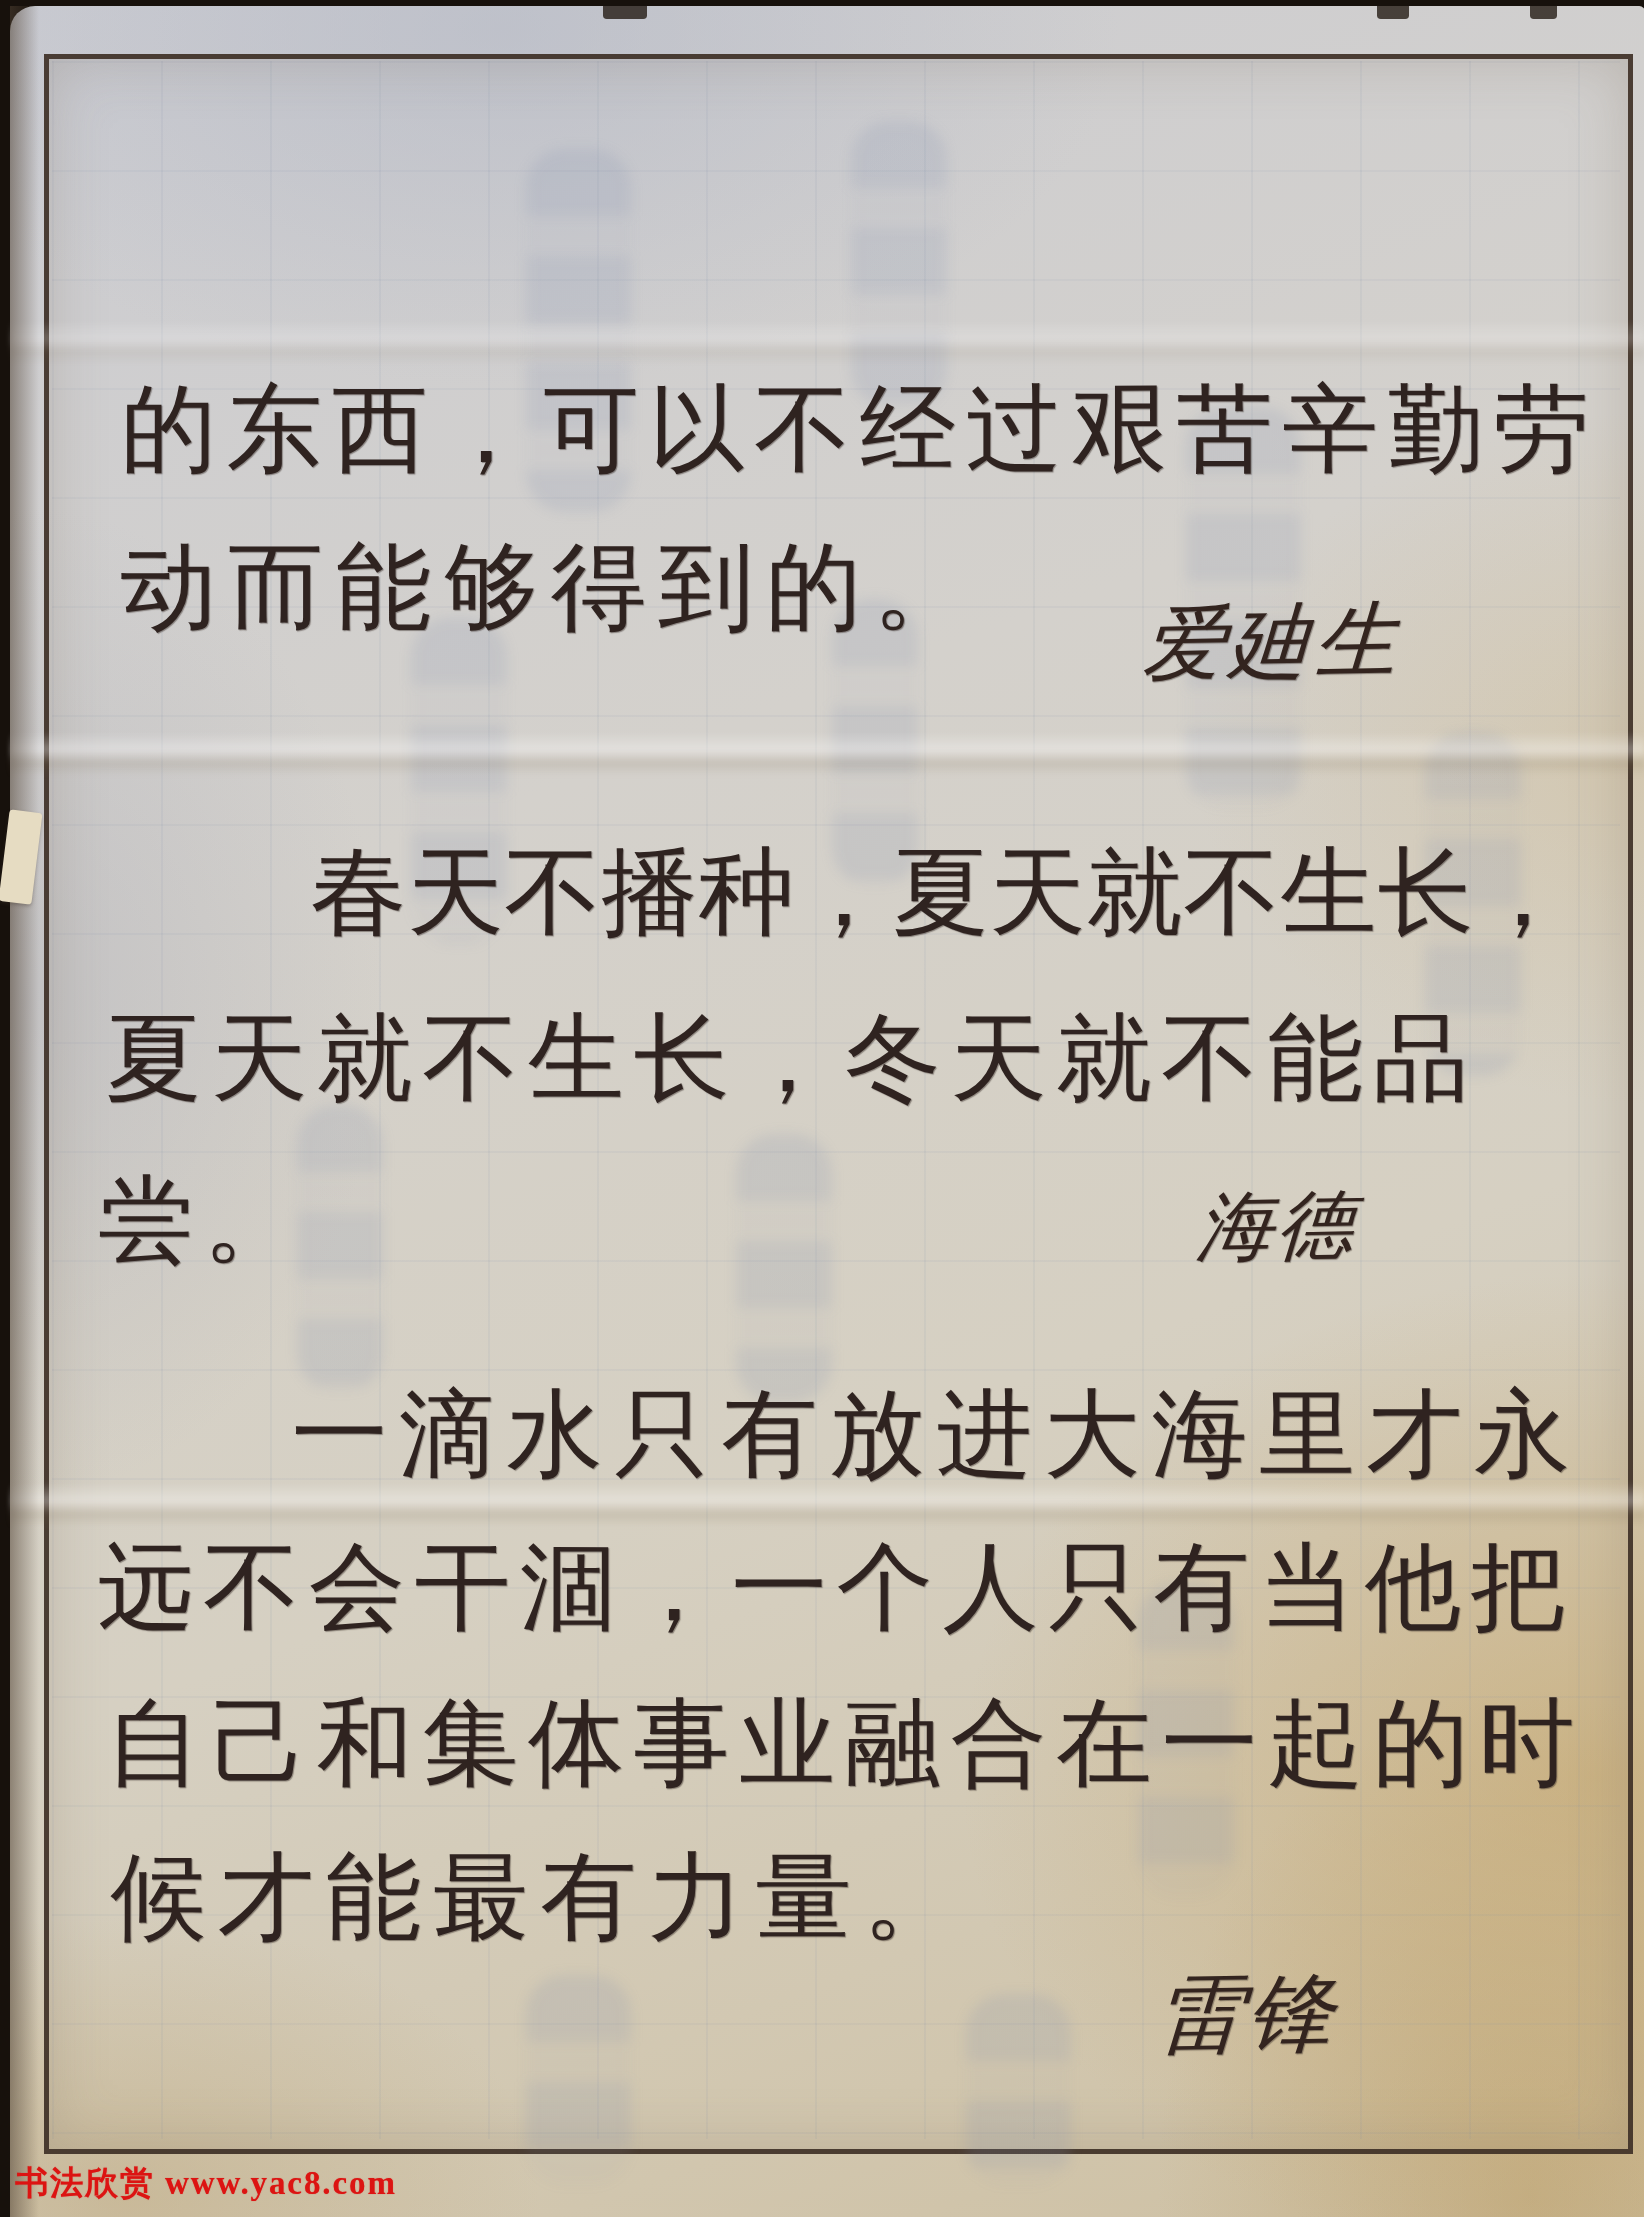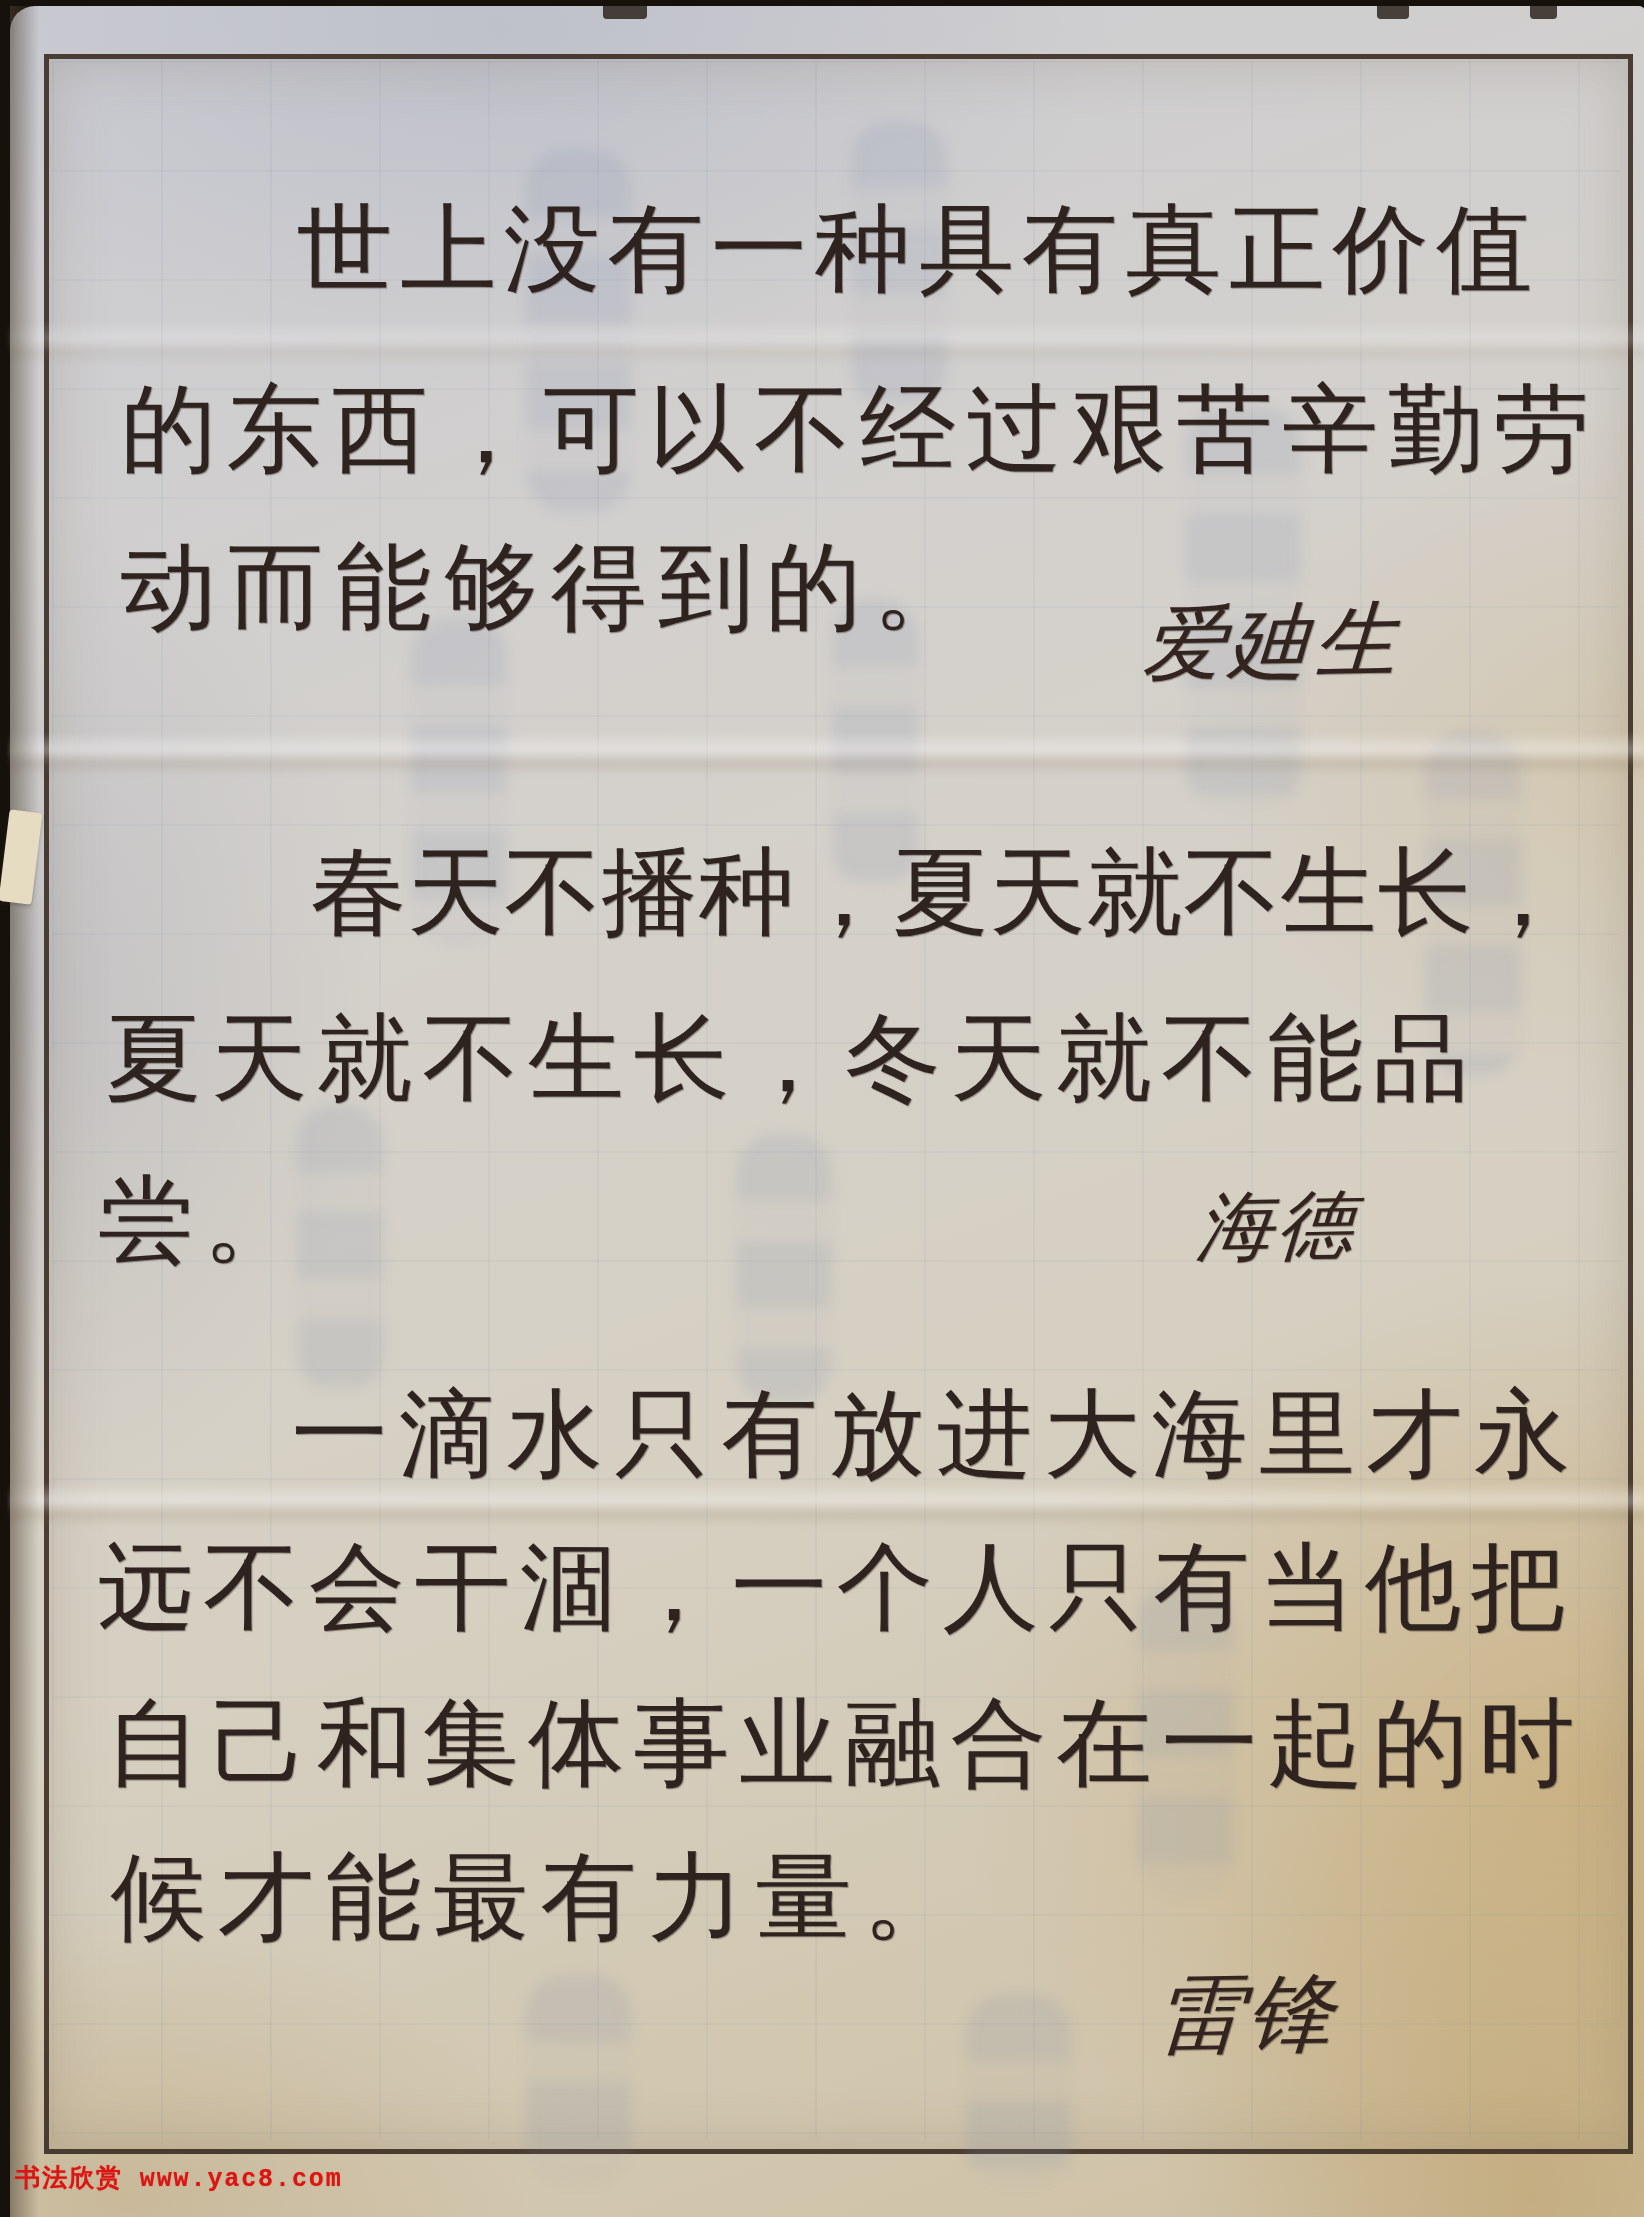--- a/index.html
+++ b/index.html
@@ -65,22 +65,22 @@
     text-shadow:1px 1px 1px rgba(47,35,32,0.45);
   }
   .attr{
     font-size:82px;font-style:italic;letter-spacing:3.8px;
     transform:skewX(-4deg) rotate(-1deg);
     color:#33241f;
   }
   .ls0{letter-spacing:1px}.ls8{letter-spacing:7.6px}.ls10{letter-spacing:9.6px}.ls12{letter-spacing:11.5px}
   .watermark{
     position:absolute;left:5.7px;top:2155px;
-    font-family:Liberation Mono, monospace;
-    font-weight:bold;font-size:25px;letter-spacing:1.9px;
+    font-family:Liberation Serif, serif;
+    font-weight:bold;font-size:33px;letter-spacing:1.9px;
     color:#dc1412;text-shadow:0 0 1px rgba(220,20,18,.6);
   }
 </style>
 </head>
 <body>
 
 <div class="paper">
 
   <div class="grid"></div>
   <div class="frame"></div>
@@ -94,21 +94,20 @@
   <div class="bleed" style="left:287px;top:1099px;width:86px;height:287px;"></div>
   <div class="bleed" style="left:726px;top:1128px;width:96px;height:268px;"></div>
   <div class="bleed" style="left:1128px;top:1577px;width:96px;height:315px;"></div>
   <div class="bleed" style="left:516px;top:1969px;width:105px;height:210px;"></div>
   <div class="bleed" style="left:956px;top:1988px;width:105px;height:191px;"></div>
 
   <div class="crease" style="top:726px;"></div>
   <div class="crease" style="top:1477px;"></div>
   <div class="crease" style="top:315px;opacity:.6;"></div>
 
-  <div class="hand ls8" style="left:287px;top:191px;">世上没有一种具有真正价值</div>
   <div class="hand ls10" style="left:111px;top:371px;">的东西，可以不经过艰苦辛勤劳</div>
   <div class="hand ls12" style="left:111px;top:529px;">动而能够得到的。</div>
   <div class="hand attr" style="left:1133px;top:591px;">爱廸生</div>
 
   <div class="hand ls0" style="left:301px;top:834px;">春天不播种，夏天就不生长，</div>
   <div class="hand ls10" style="left:96px;top:1000px;">夏天就不生长，冬天就不能品</div>
   <div class="hand ls10" style="left:88px;top:1162px;">尝。</div>
   <div class="hand attr" style="left:1187px;top:1178px;font-size:76px;">海德</div>
 
   <div class="hand ls12" style="left:282px;top:1376px;">一滴水只有放进大海里才永</div>

